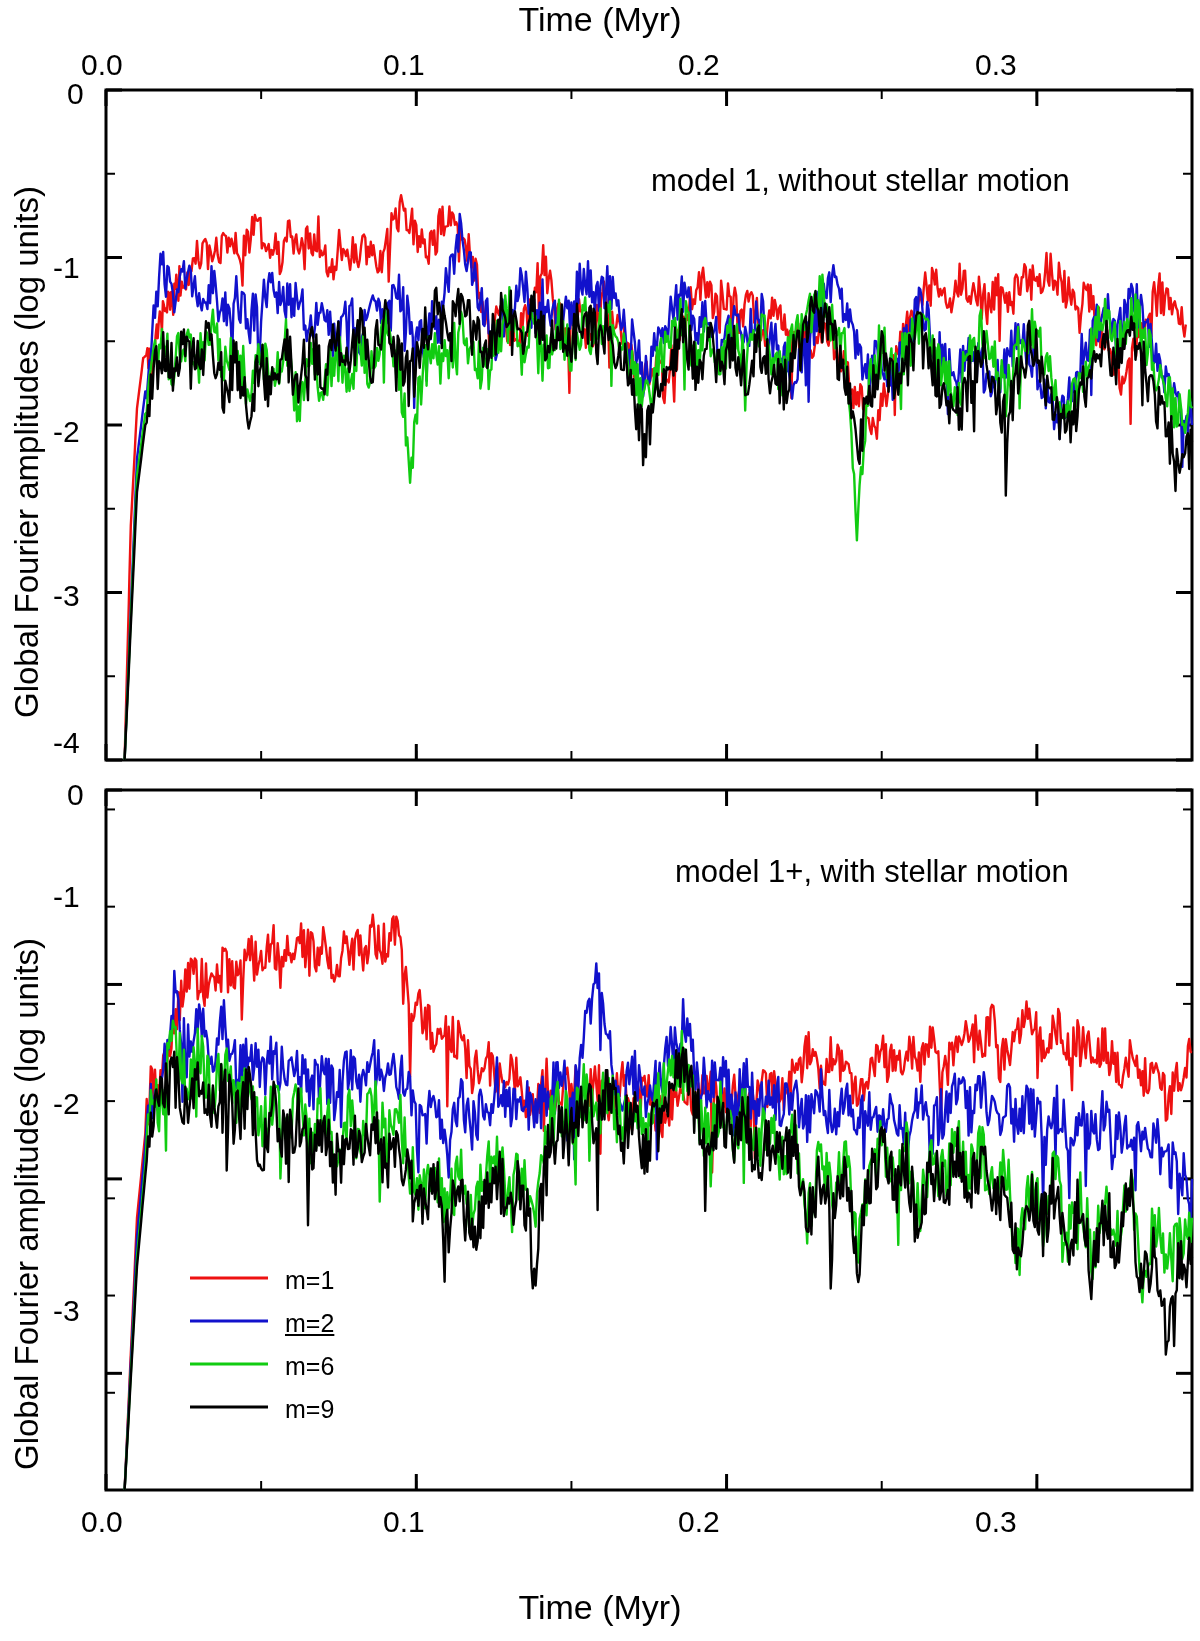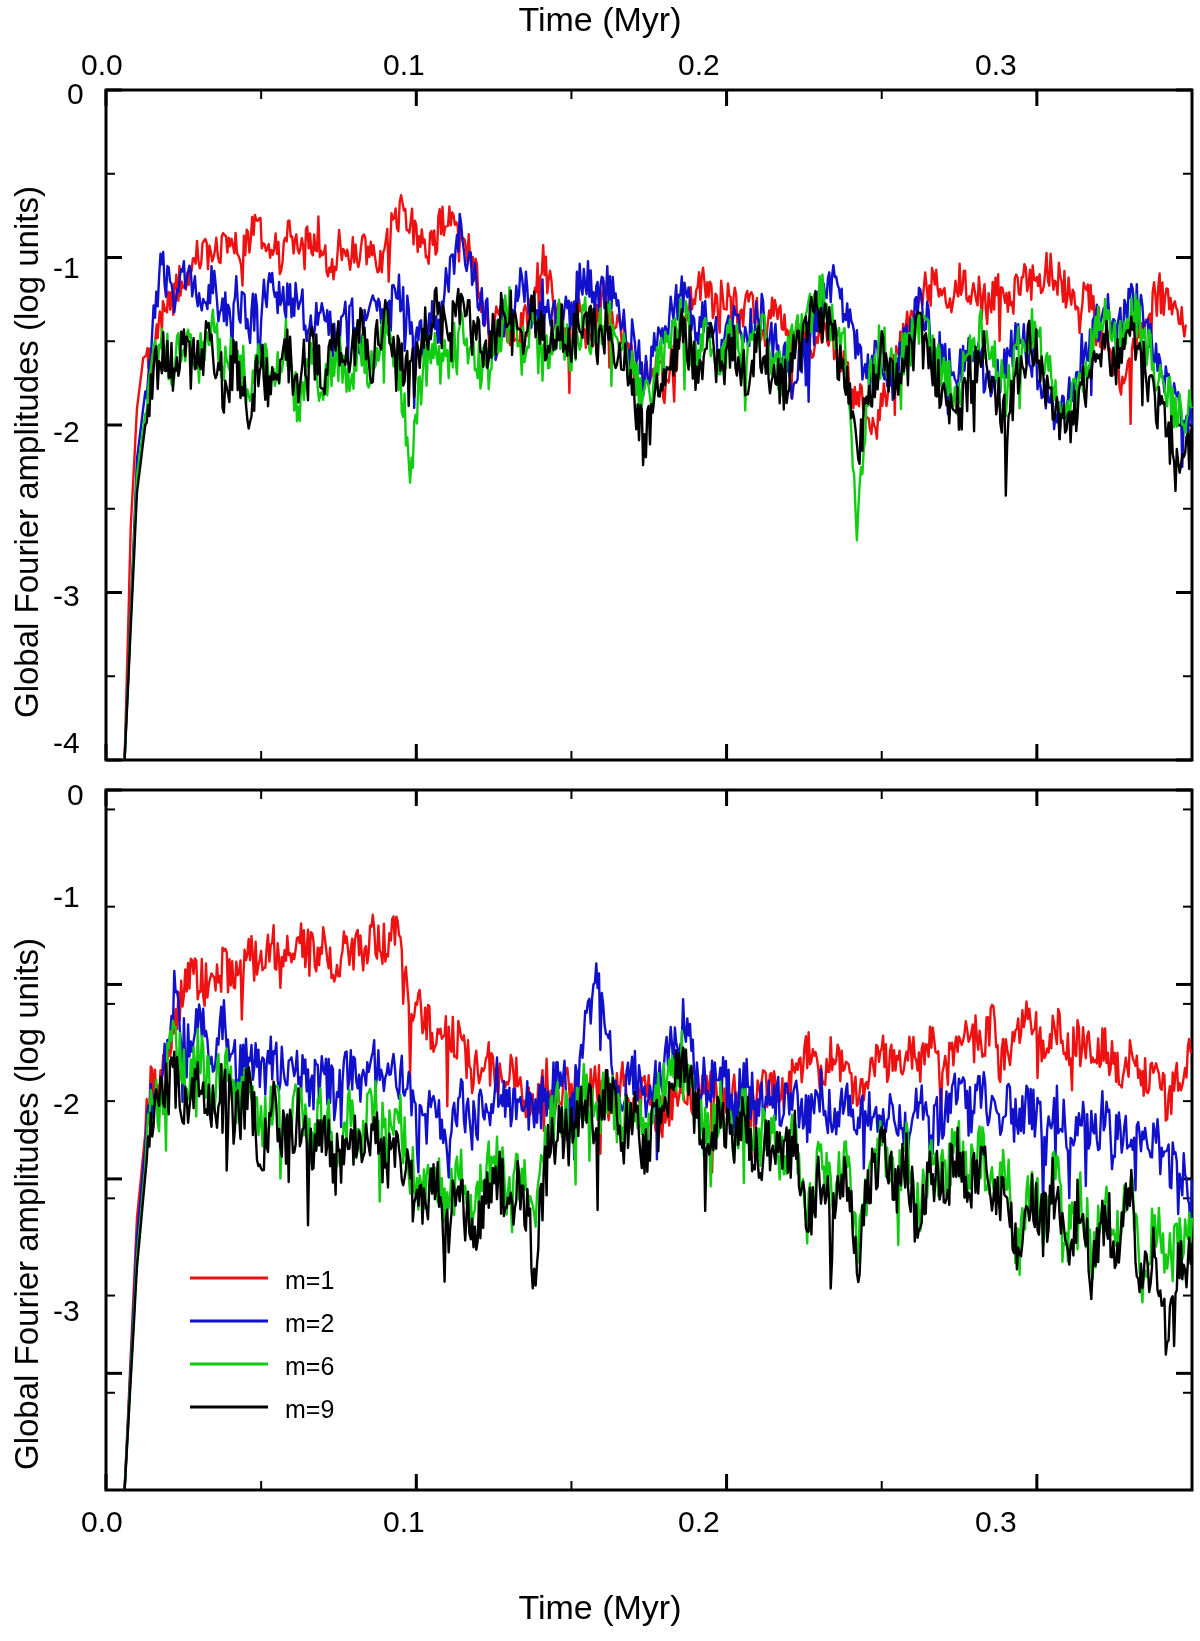--- a/index.html
+++ b/index.html
@@ -104,23 +104,25 @@
   <div class="tick-label" style="left:67px;  top:778px;">0</div>
   <div class="tick-label" style="left:53px;  top:880px;">-1</div>
   <div class="tick-label" style="left:53px;  top:1087px;">-2</div>
   <div class="tick-label" style="left:53px;  top:1294px;">-3</div>
 
   <div class="tick-label" style="left:81px;  top:1505px;">0.0</div>
   <div class="tick-label" style="left:383px; top:1505px;">0.1</div>
   <div class="tick-label" style="left:678px; top:1505px;">0.2</div>
   <div class="tick-label" style="left:975px; top:1505px;">0.3</div>
 
+  <div class="panel-caption" style="left:651px; top:163px;">model 1, without stellar motion</div>
+  <div class="panel-caption" style="left:675px; top:854px;">model 1+, with stellar motion</div>
 
   <div class="legend-label" style="left:285px; top:1266px;">m=1</div>
-  <div class="legend-label" style="left:285px; top:1309px;">m=2</div>
+  <div class="legend-label" style="left:285px; top:1309px;text-decoration:underline;">m=2</div>
   <div class="legend-label" style="left:285px; top:1352px;">m=6</div>
   <div class="legend-label" style="left:285px; top:1395px;">m=9</div>
 
   <svg id="plot-svg" class="noclick" width="1200" height="1641" viewBox="0 0 1200 1641">
 
     <rect id="frame-top" x="106" y="90" width="1086" height="670" fill="none" stroke="#000" stroke-width="3"></rect>
     <rect id="frame-bottom" x="106" y="790" width="1086" height="700" fill="none" stroke="#000" stroke-width="3"></rect>
     <g id="ticks">
         <line x1="106" y1="90" x2="106" y2="106" stroke="#000" stroke-width="3"></line>
         <line x1="106" y1="760" x2="106" y2="744" stroke="#000" stroke-width="3"></line>

